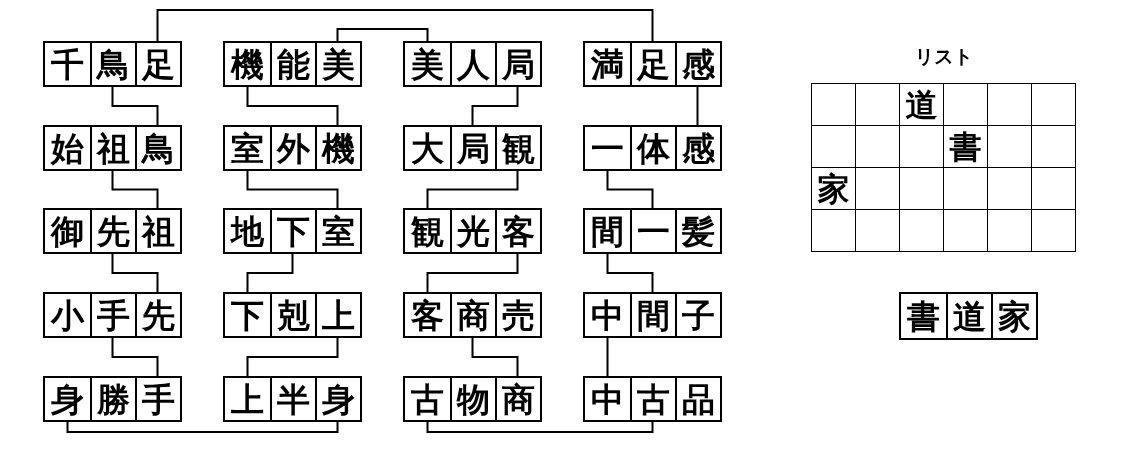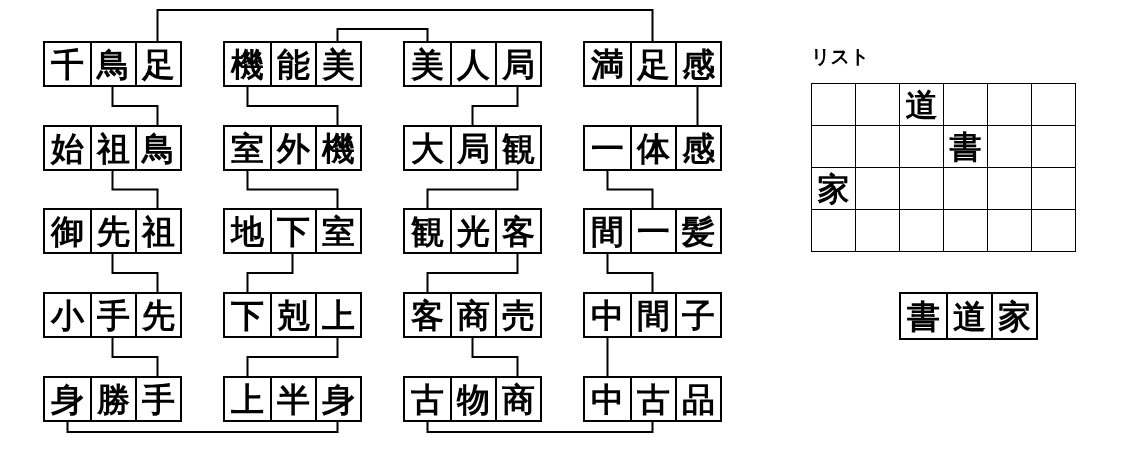--- a/index.html
+++ b/index.html
@@ -42,20 +42,21 @@
     font-size: 33px;
     font-weight: 600;
     line-height: 1;
   }
   .cell:first-child { border-left: none; }
   #list-panel { position: absolute; left: 811px; top: 44px; }
   #list-title {
     position: absolute;
     left: 0; top: 0;
     width: 266px;
+    text-align: center;
     font-size: 19px;
     font-weight: bold;
   }
   #list-grid {
     position: absolute;
     left: 0; top: 39px;
     display: grid;
     grid-template-columns: repeat(6, 44px);
     grid-auto-rows: 42px;
     border-top: 1px solid #000;

